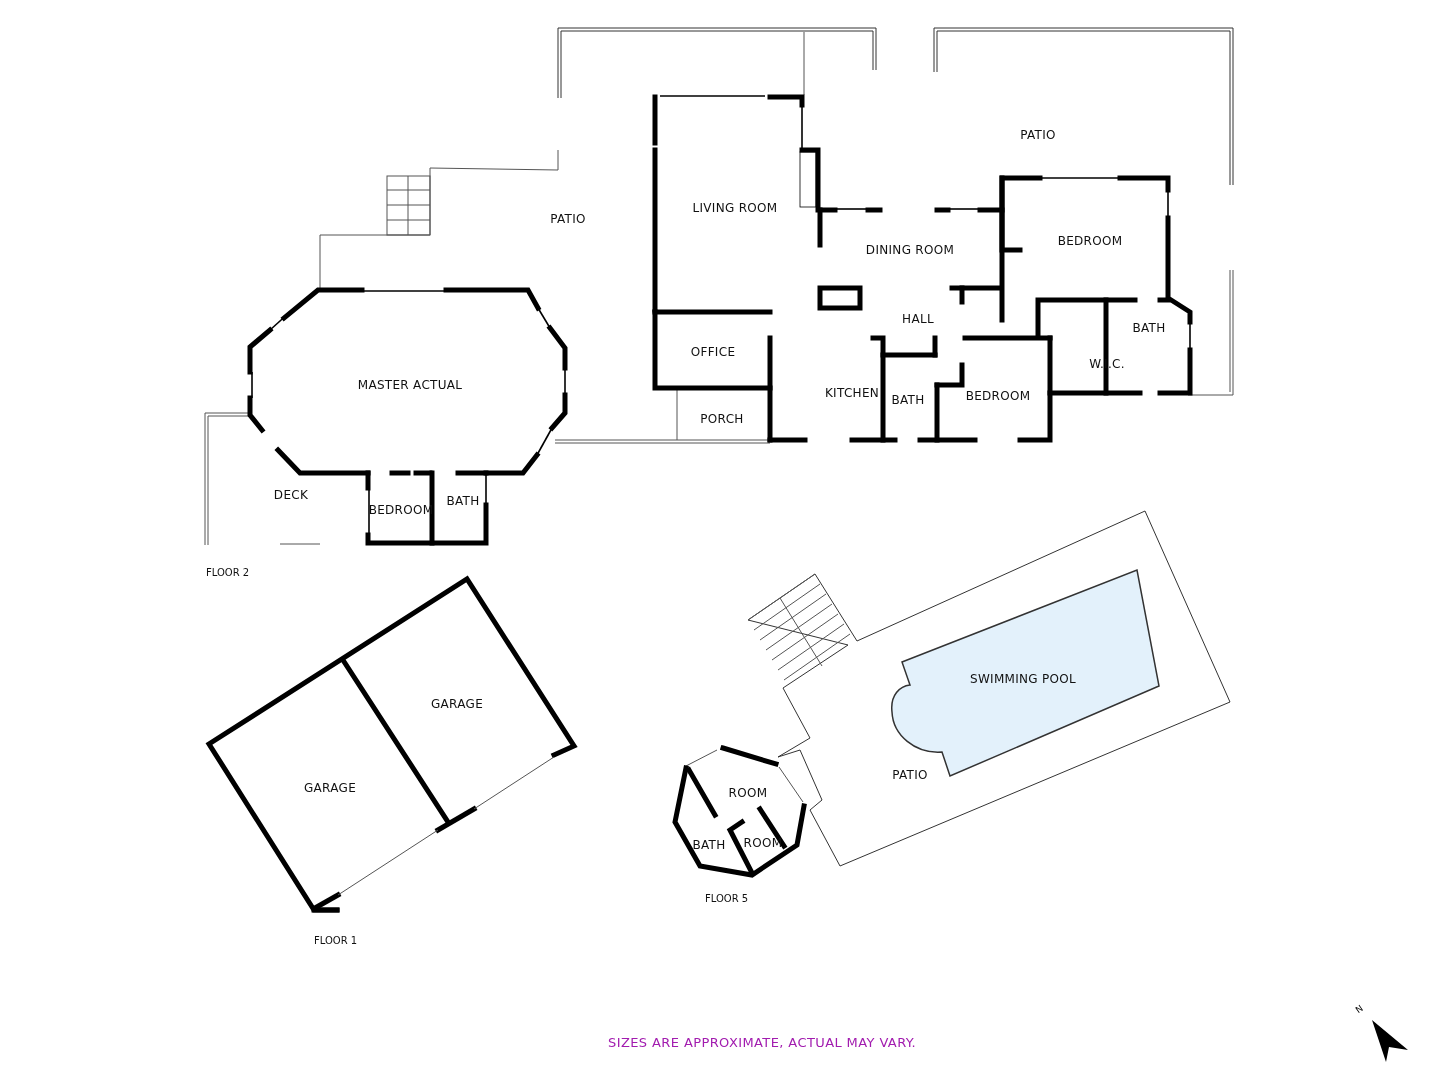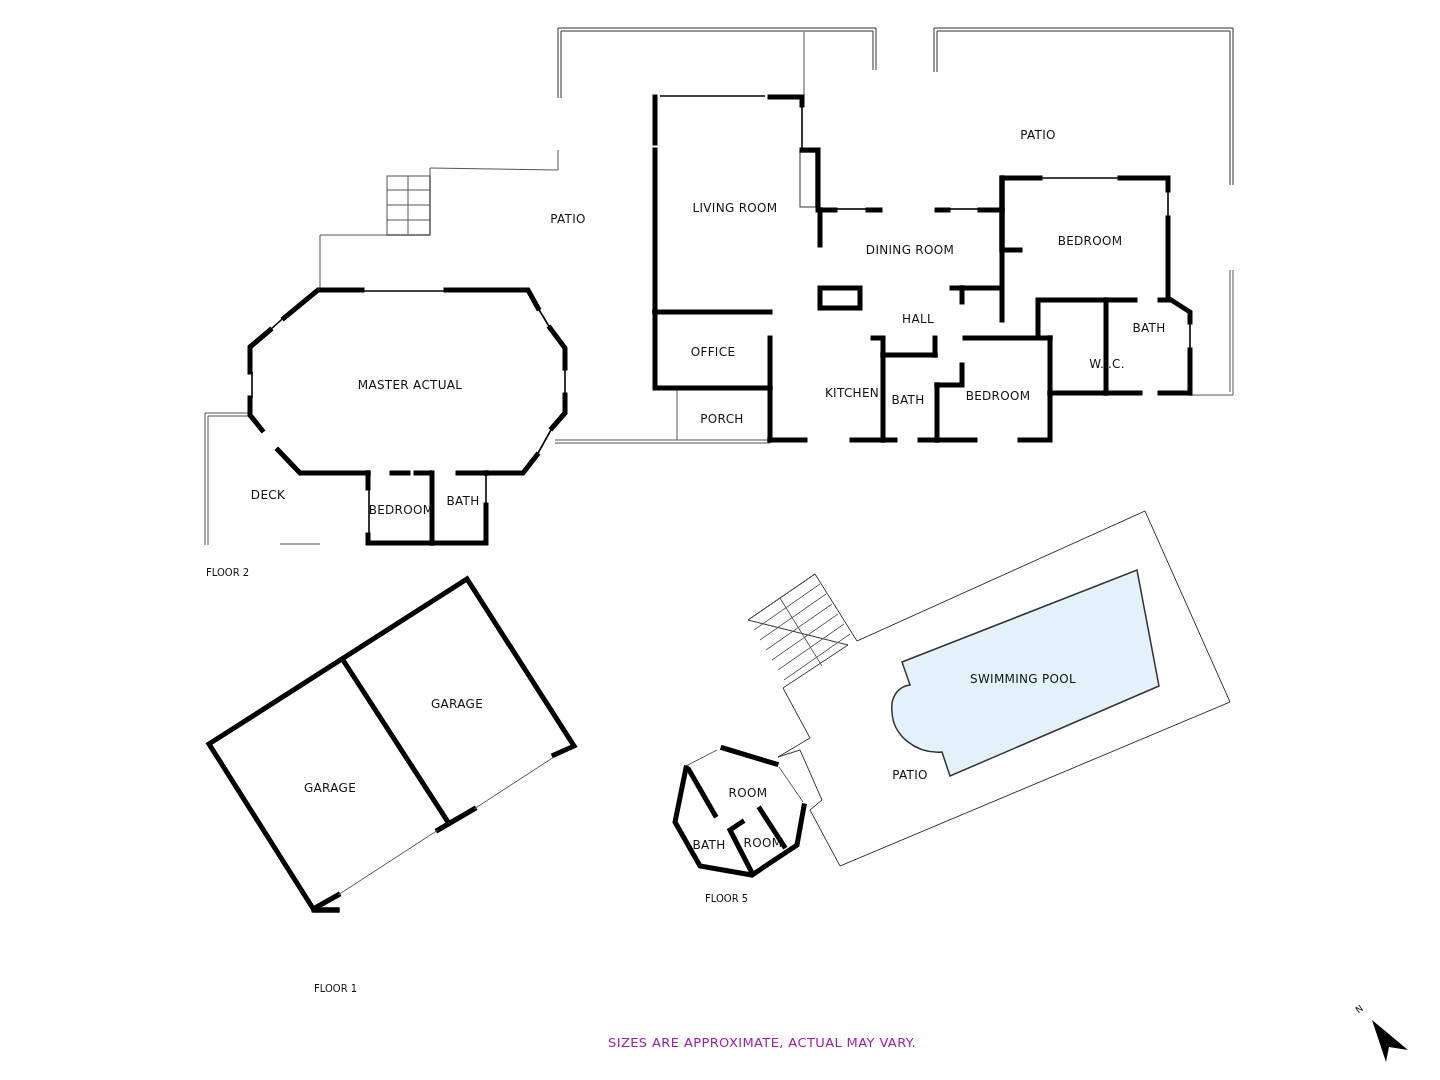--- a/index.html
+++ b/index.html
@@ -173,36 +173,36 @@
   <span class="lbl" style="left:1090px;top:241px;">BEDROOM</span>
   <span class="lbl" style="left:900px;top:319px;padding-left:36px;">HALL</span>
   <span class="lbl" style="left:713px;top:352px;">OFFICE</span>
   <span class="lbl" style="left:852px;top:393px;">KITCHEN</span>
   <span class="lbl" style="left:908px;top:400px;">BATH</span>
   <span class="lbl" style="left:998px;top:396px;">BEDROOM</span>
   <span class="lbl" style="left:1075px;top:364px;margin-left:32px;">W.I.C.</span>
   <span class="lbl" style="left:1149px;top:328px;">BATH</span>
   <span class="lbl" style="left:722px;top:419px;">PORCH</span>
   <span class="lbl" style="left:410px;top:385px;">MASTER ACTUAL</span>
-  <span class="lbl" style="left:268px;top:495px;">DECK</span>
+  <span class="lbl" style="left:291px;top:495px;">DECK</span>
   <span class="lbl" style="left:401px;top:510px;">BEDROOM</span>
   <span class="lbl" style="left:463px;top:501px;">BATH</span>
 
   <span class="lbl" style="left:457px;top:704px;">GARAGE</span>
   <span class="lbl" style="left:330px;top:788px;">GARAGE</span>
 
   <span class="lbl" style="left:1023px;top:679px;">SWIMMING POOL</span>
   <span class="lbl" style="left:910px;top:775px;">PATIO</span>
   <span class="lbl" style="left:748px;top:793px;">ROOM</span>
   <span class="lbl" style="left:763px;top:843px;">ROOM</span>
   <span class="lbl" style="left:709px;top:845px;">BATH</span>
 </div>
 
 <span class="floor-lbl" style="left:206px;top:567px;">FLOOR 2</span>
-<span class="floor-lbl" style="left:314px;top:935px;margin-top:48px;">FLOOR 1</span>
+<span class="floor-lbl" style="left:314px;top:935px;">FLOOR 1</span>
 <span class="floor-lbl" style="left:705px;top:893px;">FLOOR 5</span>
 
 <div class="disclaimer">SIZES ARE APPROXIMATE, ACTUAL MAY VARY.</div>
 
 <span class="compass-n">N</span>
 <svg class="compass" viewBox="0 0 64 70" xmlns="http://www.w3.org/2000/svg">
   <polygon points="20,20 56,50 37,47 34,62" fill="#000"></polygon>
 </svg>
 
 </body></html>

